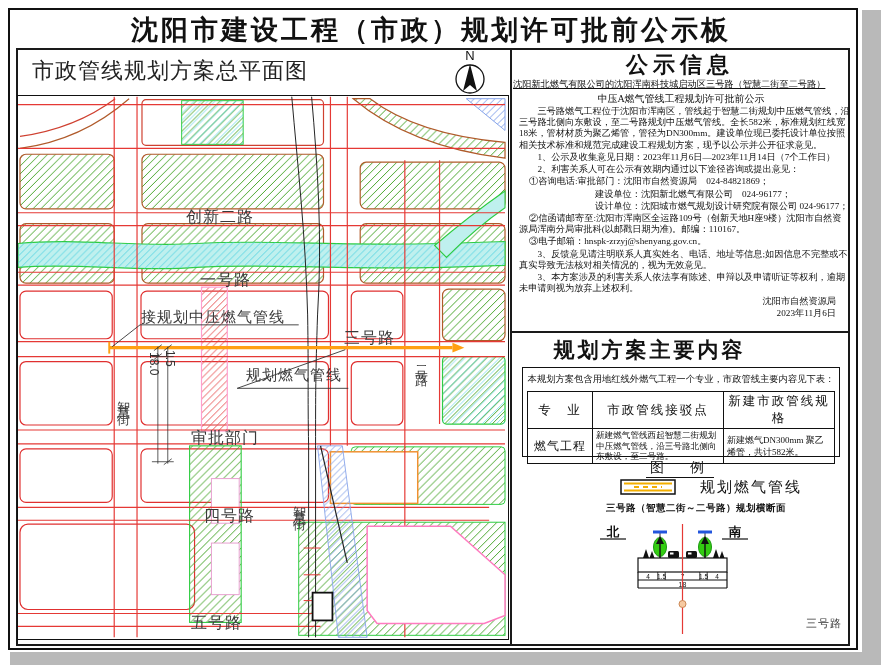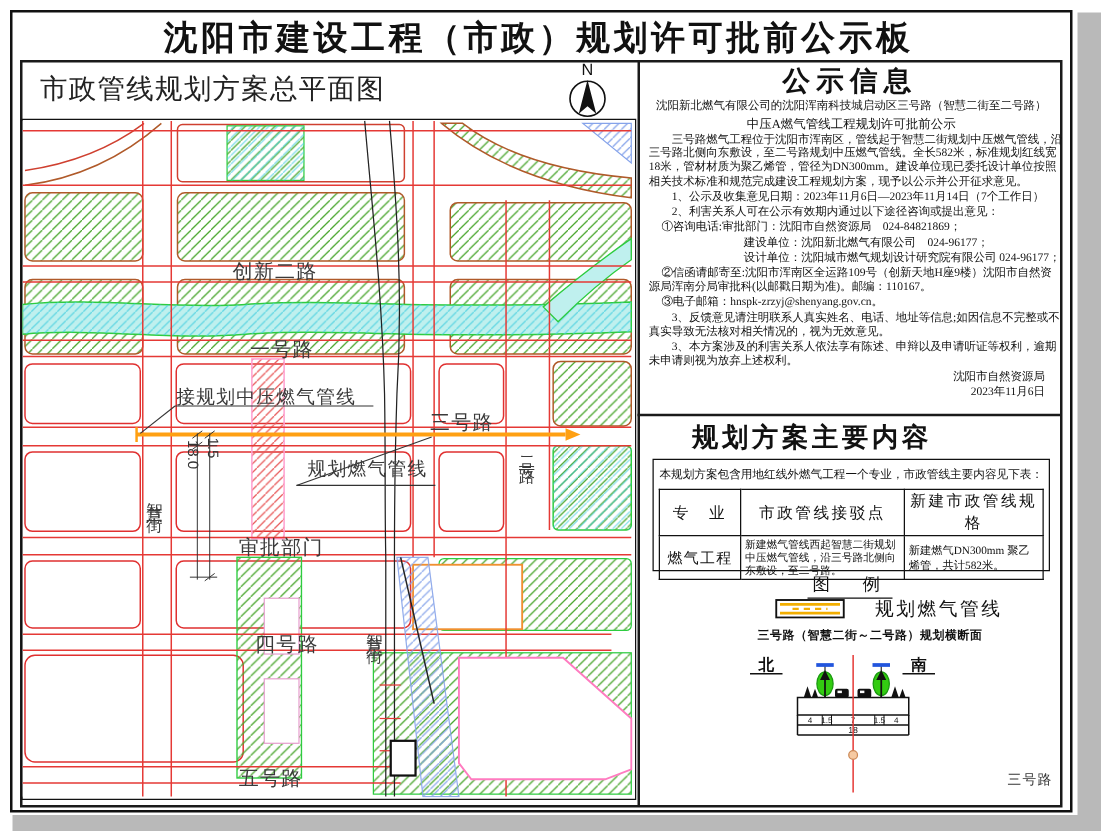--- a/index.html
+++ b/index.html
@@ -13,21 +13,21 @@
   .frame{left:16px;top:48px;width:830px;height:594px;border:2px solid #1a1a1a;}
   .vdiv{left:510px;top:48px;width:2px;height:596px;background:#1a1a1a;}
   .hdiv{left:510px;top:331px;width:338px;height:2px;background:#1a1a1a;}
   .map-title{left:32px;top:56px;font-size:22px;letter-spacing:1px;color:#222;}
   .map-frame{left:17px;top:95px;width:492px;height:545px;border:1.5px solid #111;box-sizing:border-box;}
   .maplabel{font-size:16px;color:#3a3a3a;white-space:nowrap;letter-spacing:1px;}
   .maplabel.small{font-size:15px;}
   .vtext{writing-mode:vertical-rl;text-orientation:upright;font-size:13px;letter-spacing:4px;color:#3a3a3a;}
   .vdim{writing-mode:vertical-rl;font-size:12px;color:#333;font-family:"Liberation Sans","DejaVu Sans",sans-serif;}
   .notice-title{left:512px;top:50px;width:336px;text-align:center;font-size:22px;font-weight:600;letter-spacing:5px;}
-  .notice-sub1{left:513px;top:78px;width:336px;text-align:center;font-size:9.2px;}
+  .notice-sub1{left:513px;top:78px;width:336px;font-size:9.2px;text-decoration:underline;}
   .notice-sub2{left:513px;top:92px;width:336px;text-align:center;font-size:10px;}
   .notice-body{left:514px;top:106px;width:336px;font-size:9.2px;line-height:1.22;overflow:hidden;}
   .notice-body p{margin:0 0 1px 5px;}
   .p-indent{text-indent:2em;}
   .p-circ{text-indent:1.1em;}
   .p-align{padding-left:76px;white-space:nowrap;}
   .sig{ text-align:right;padding-right:14px;}
   .plan-title{left:512px;top:336px;width:275px;text-align:center;font-size:21px;font-weight:600;letter-spacing:3px;}
   .plan-box{left:522px;top:367px;width:316px;height:88px;border:1.5px solid #111;}
   .plan-intro{margin-top:5px;text-align:center;font-size:9.3px;}

